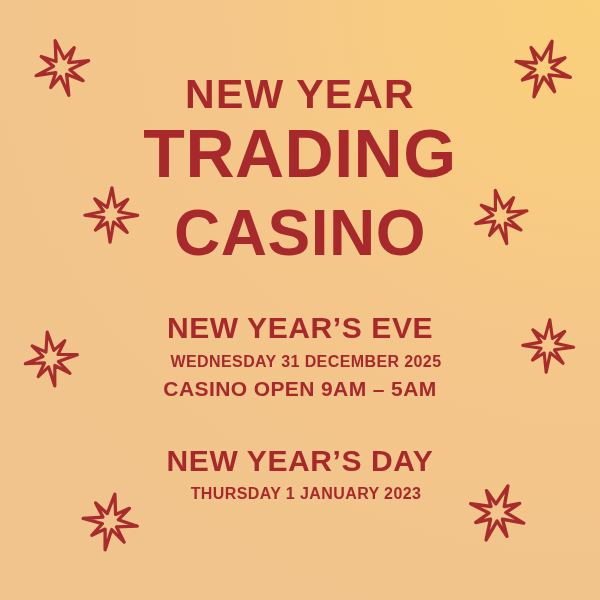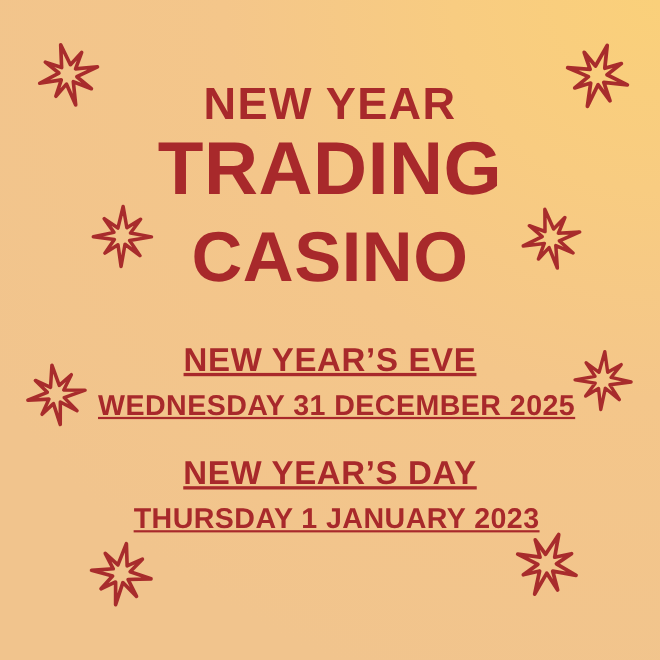--- a/index.html
+++ b/index.html
@@ -79,33 +79,32 @@
     line-height: 1;
     margin-top: 14px;
     white-space: nowrap;
   }
 
   .sessions {
     margin-top: 46px;
     width: 100%;
     text-align: center;
     color: #a8292b;
-    text-decoration: underline;
   }
-  .session + .session { margin-top: 30px; }
+  .session + .session { margin-top: 42px; }
 
   .session-title {
     font-size: 30px;
     font-weight: bold;
     letter-spacing: 0.6px;
     line-height: 1.12;
     white-space: nowrap;
   }
   .session-date {
-    font-size: 26px;
+    font-size: 16px;
     font-weight: bold;
     letter-spacing: 0.4px;
     line-height: 1.25;
     margin-top: 7px;
     white-space: nowrap;
     padding-left: 12px;
   }
   .session-hours {
     font-size: 21px;
     font-weight: bold;
@@ -169,20 +168,21 @@
       <div class="line-newyear">NEW YEAR</div>
       <div class="line-trading">TRADING</div>
       <div class="line-hours">CASINO</div>
     </div>
 
     <div class="sessions">
 
       <div class="session">
         <div class="session-title">NEW YEAR’S EVE</div>
         <div class="session-date">WEDNESDAY 31 DECEMBER 2025</div>
+        <div class="session-hours">CASINO OPEN 9AM – 5AM</div>
       </div>
 
       <div class="session">
         <div class="session-title">NEW YEAR’S DAY</div>
         <div class="session-date">THURSDAY 1 JANUARY 2023</div>
       </div>
 
     </div>
   </div>
 </div>

